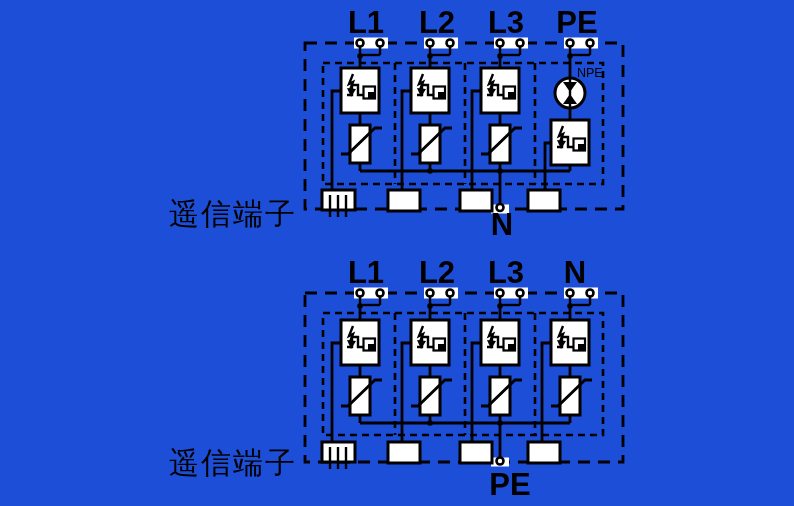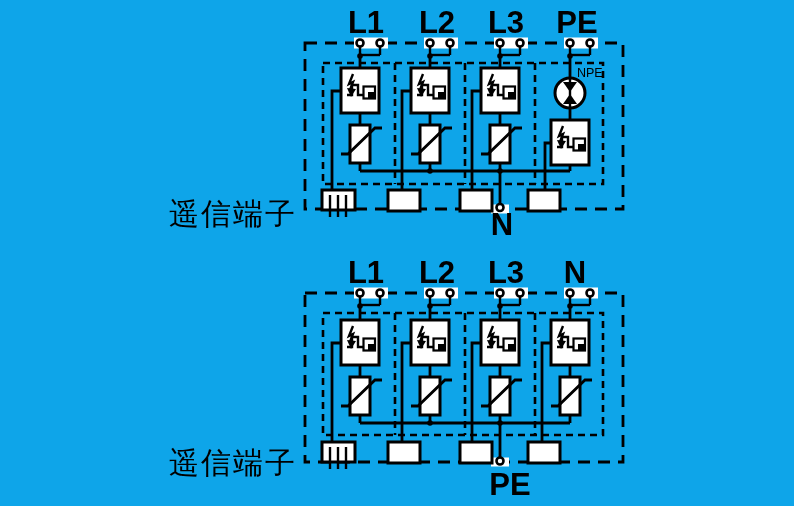--- a/index.html
+++ b/index.html
@@ -1,16 +1,16 @@
 <!DOCTYPE html>
 <html><head>
 <meta charset="utf-8">
 <style>
   html,body { margin:0; padding:0; background:#ffffff; }
-  .stage { position:relative; width:794px; height:506px; background:#0ea5e9; overflow:hidden; }
+  .stage { position:relative; width:794px; height:506px; background:#1d4ed8; overflow:hidden; }
   svg { display:block; }
   .lbl { font-family:"Liberation Sans", sans-serif; font-size:31px; font-weight:bold; fill:#000; }
   .sm  { font-family:"Liberation Sans", sans-serif; font-size:12.5px; font-weight:normal; fill:#000; }
   .cjk { font-family:"Liberation Sans", sans-serif; font-size:30px; font-weight:normal; fill:#000; letter-spacing:2px; }
   .w   { stroke:#000; stroke-width:2.8; fill:none; }
   .w2  { stroke:#000; stroke-width:2.4; fill:none; }
   .bx  { stroke:#000; stroke-width:3; fill:#fff; }
   .dashO { stroke:#000; stroke-width:2.8; fill:none; stroke-dasharray:12 8; }
   .dashI { stroke:#000; stroke-width:2.6; fill:none; stroke-dasharray:7 5; }
 </style>

